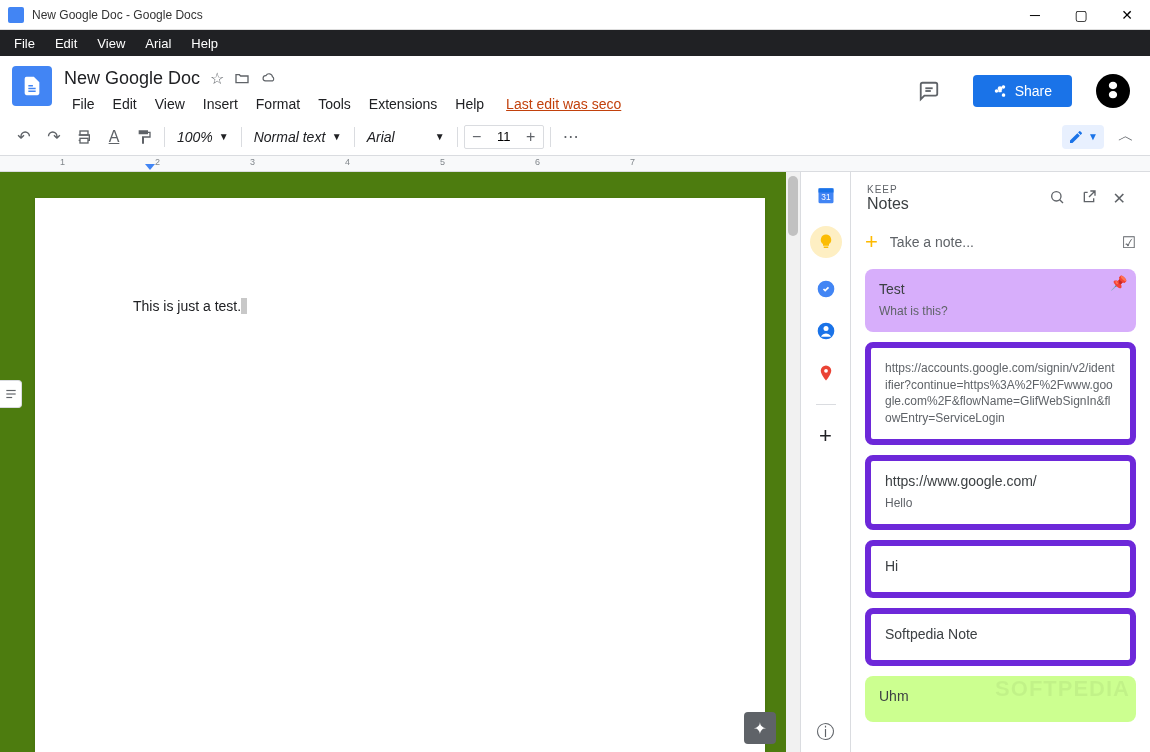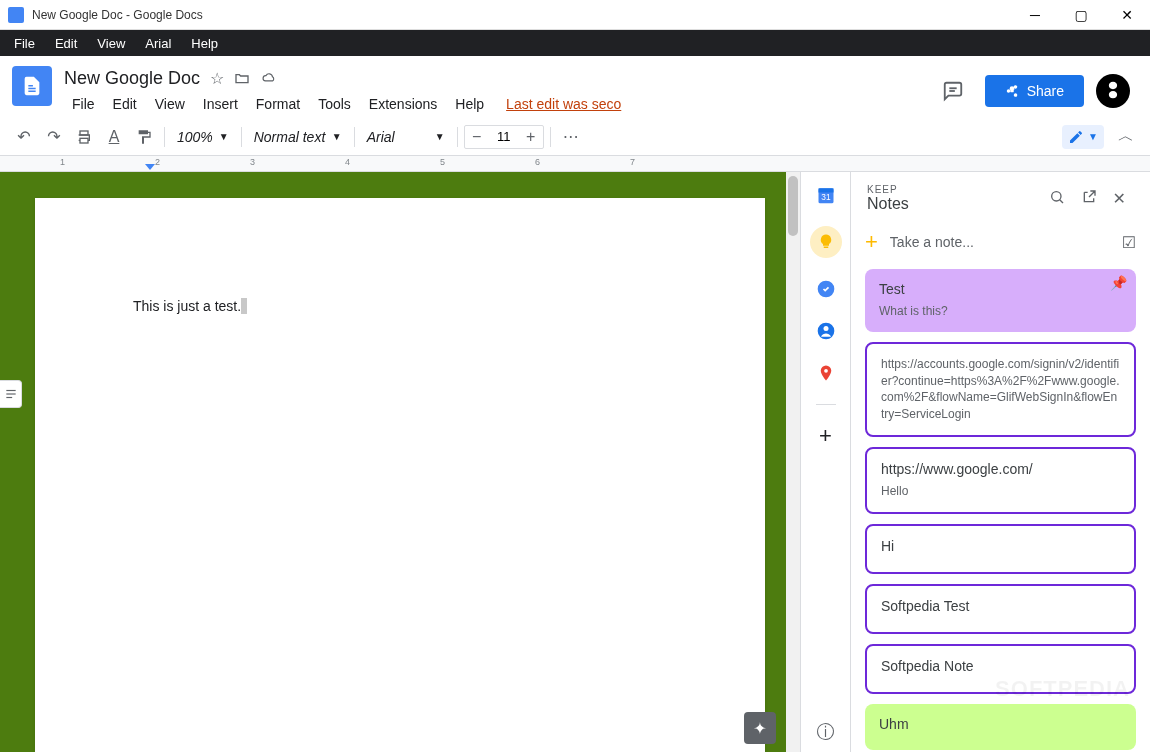--- a/index.html
+++ b/index.html
@@ -14,21 +14,21 @@
 .docs-header { height: 62px; display: flex; padding: 8px 12px 0 12px; }
 .docs-logo { width: 40px; height: 40px; background: #4285f4; border-radius: 4px; display: flex; align-items: center; justify-content: center; margin-right: 12px; margin-top: 2px;}
 .docs-logo svg { width: 22px; height: 28px; }
 .title-col { flex: 1; }
 .title-row { display: flex; align-items: center; gap: 10px; height: 28px; }
 .doc-title { font-size: 18px; color: #202124; }
 .title-icon { color: #5f6368; cursor: pointer; font-size: 16px; display:flex;align-items:center;}
 .doc-menu { display: flex; gap: 2px; height: 24px; align-items:center; }
 .doc-menu-item { padding: 2px 8px; font-size: 14px; color: #202124; cursor: pointer; border-radius: 4px; }
 .last-edit { color: #c2410c; text-decoration: underline; font-size: 14px; margin-left: 12px; cursor: pointer; }
-.header-right { display: flex; align-items: center; gap: 12px; padding-right: 8px; }
+.header-right { display: flex; align-items: center; gap: 24px; padding-right: 8px; }
 .comment-btn { width: 40px; height: 36px; display:flex;align-items:center;justify-content:center;border-radius:4px;cursor:pointer;}
 .share-btn { background: #1a73e8; color: #fff; border-radius: 4px; padding: 8px 20px; font-size: 14px; font-weight: 500; display: flex; align-items: center; gap: 8px; cursor: pointer; }
 .profile { width: 34px; height: 34px; border-radius: 50%; background: #000; display: flex; align-items: center; justify-content: center; cursor:pointer; }
 .toolbar { height: 38px; border-bottom: 1px solid #dadce0; display: flex; align-items: center; padding: 0 10px; gap: 2px; }
 .tb-btn { width: 28px; height: 28px; display:flex;align-items:center;justify-content:center;color:#5f6368;cursor:pointer;border-radius:2px;font-size:16px;}
 .tb-sep { width: 1px; height: 20px; background: #dadce0; margin: 0 4px; }
 .tb-select { display:flex;align-items:center;padding:0 6px;height:28px;font-size:14px;color:#202124;cursor:pointer;gap:6px;font-style:italic;}
 .tb-numbox { display:flex;align-items:center;border:1px solid #dadce0;border-radius:2px;height:24px;}
 .tb-numbox button{width:24px;height:24px;border:none;background:none;cursor:pointer;color:#5f6368;font-size:16px;}
 .tb-numbox input{width:30px;border:none;text-align:center;font-size:13px;outline:none;}
@@ -55,21 +55,21 @@
 .keep-hicons{margin-left:auto;display:flex;gap:16px;color:#5f6368;}
 .keep-hicons span{cursor:pointer;font-size:16px;}
 .keep-take{display:flex;align-items:center;padding:8px 14px;gap:12px;}
 .keep-plus{color:#feba00;font-size:22px;font-weight:300;cursor:pointer;}
 .keep-take-text{flex:1;color:#5f6368;font-size:14px;cursor:text;}
 .keep-check{color:#5f6368;cursor:pointer;font-size:16px;}
 .notes-scroll{flex:1;overflow-y:auto;padding:6px 14px;position:relative;}
 .notes-scroll::-webkit-scrollbar{width:12px;}
 .notes-scroll::-webkit-scrollbar-thumb{background:#c1c1c1;border-radius:6px;}
 .notes-scroll::-webkit-scrollbar-track{background:#f1f1f1;}
-.note{border:2px solid #6d28d9;border-radius:8px;padding:12px 14px;margin-bottom:10px;font-size:13px;color:#3c4043;cursor:pointer;position:relative;}
+.note{border:6px solid #6d28d9;border-radius:8px;padding:12px 14px;margin-bottom:10px;font-size:13px;color:#3c4043;cursor:pointer;position:relative;}
 .note.purple{background:#d7aefb;border:none;}
 .note.green{background:#ccff90;border:none;}
 .note-title{font-weight:500;font-size:14px;margin-bottom:6px;}
 .note-body{font-size:12px;color:#5f6368;word-break:break-all;line-height:1.4;}
 .pin{position:absolute;right:8px;top:6px;color:#7b56a8;font-size:14px;}
 .info-icon{width:50px;height:40px;display:flex;align-items:center;justify-content:center;color:#5f6368;cursor:pointer;font-size:18px;}
 .watermark{position:absolute;right:20px;bottom:50px;font-size:22px;font-weight:700;color:rgba(0,0,0,0.05);letter-spacing:1px;pointer-events:none;}
 </style>
 </head>
 <body>
@@ -302,23 +302,20 @@
           <div class="note-body">https://accounts.google.com/signin/v2/identifier?continue=https%3A%2F%2Fwww.google.com%2F&amp;flowName=GlifWebSignIn&amp;flowEntry=ServiceLogin</div>
         </div>
         <div class="note">
           <div class="note-title">https://www.google.com/</div>
           <div class="note-body">Hello</div>
         </div>
         <div class="note">
           <div class="note-title">Hi</div>
         </div>
         <div class="note">
-          <div class="note-title">Softpedia Test</div>
-        </div>
-        <div class="note">
           <div class="note-title">Softpedia Note</div>
         </div>
         <div class="note green">
           <div class="note-title">Uhm</div>
         </div>
       </div>
     <div class="watermark">SOFTPEDIA</div>
   </div>
 </div>
 

